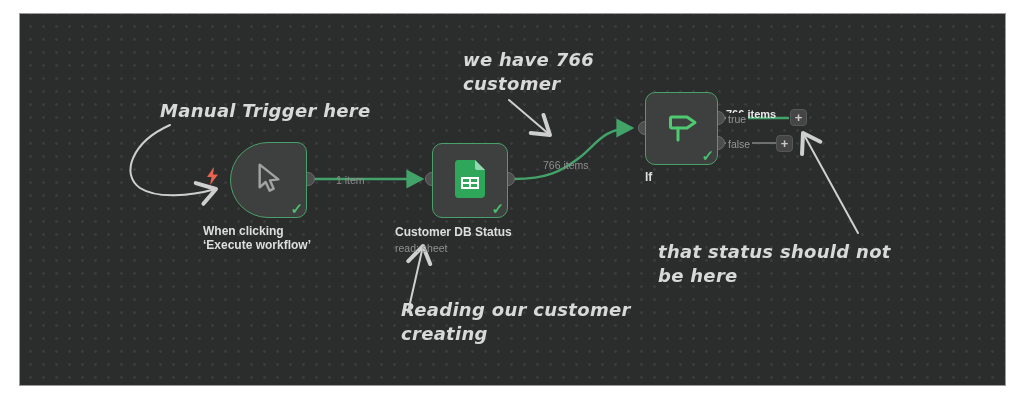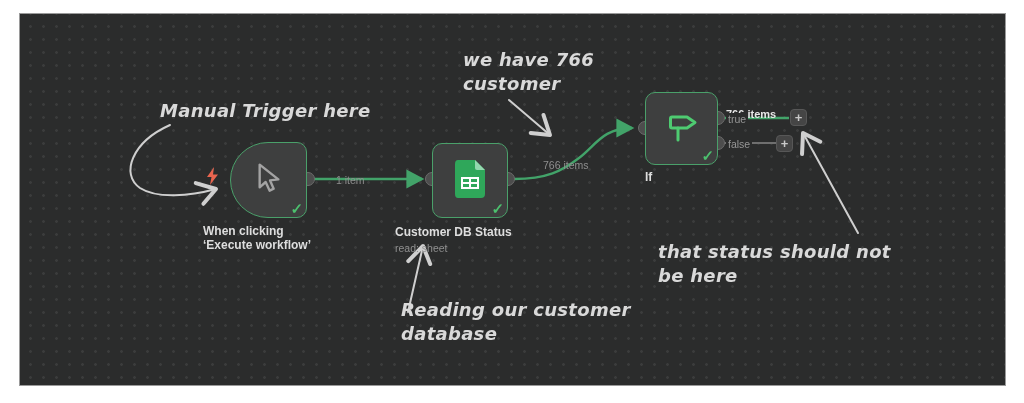--- a/index.html
+++ b/index.html
@@ -173,20 +173,20 @@
 
   <div class="note note-manual">
     <div>Manual Trigger here</div>
   </div>
   <div class="note note-contacts">
     <div>we have 766</div>
     <div>customer</div>
   </div>
   <div class="note note-reading">
     <div>Reading our customer</div>
-    <div>database</div>
+    <div>creating</div>
   </div>
   <div class="note note-conditional">
     <div>that status should not</div>
     <div>be here</div>
   </div>
 
 </div>
 
 </body></html>

